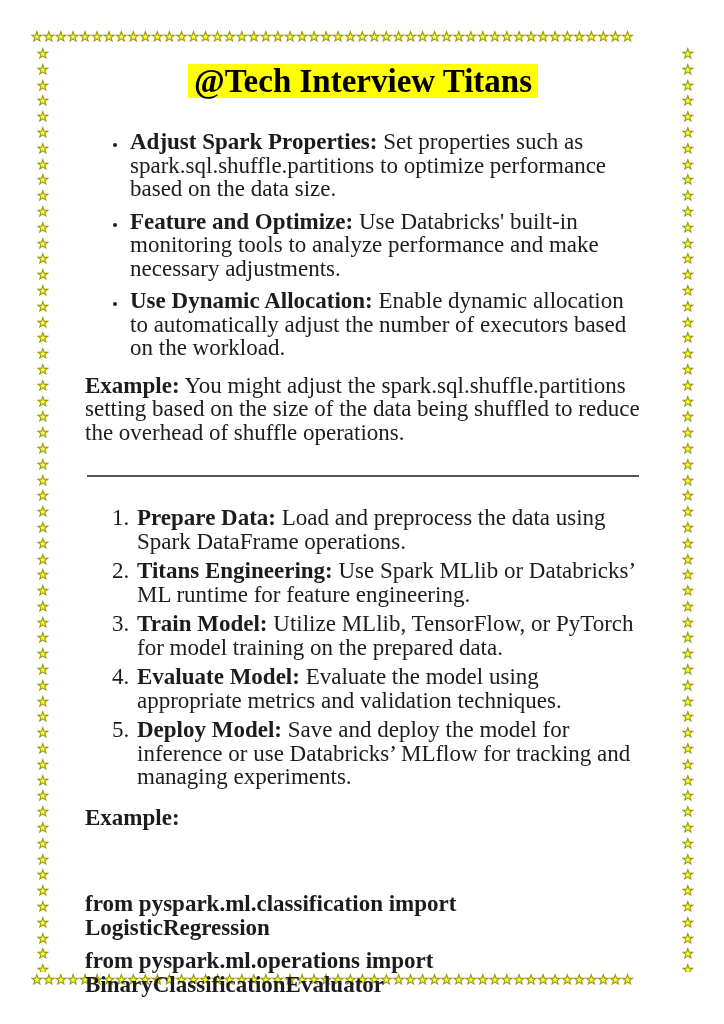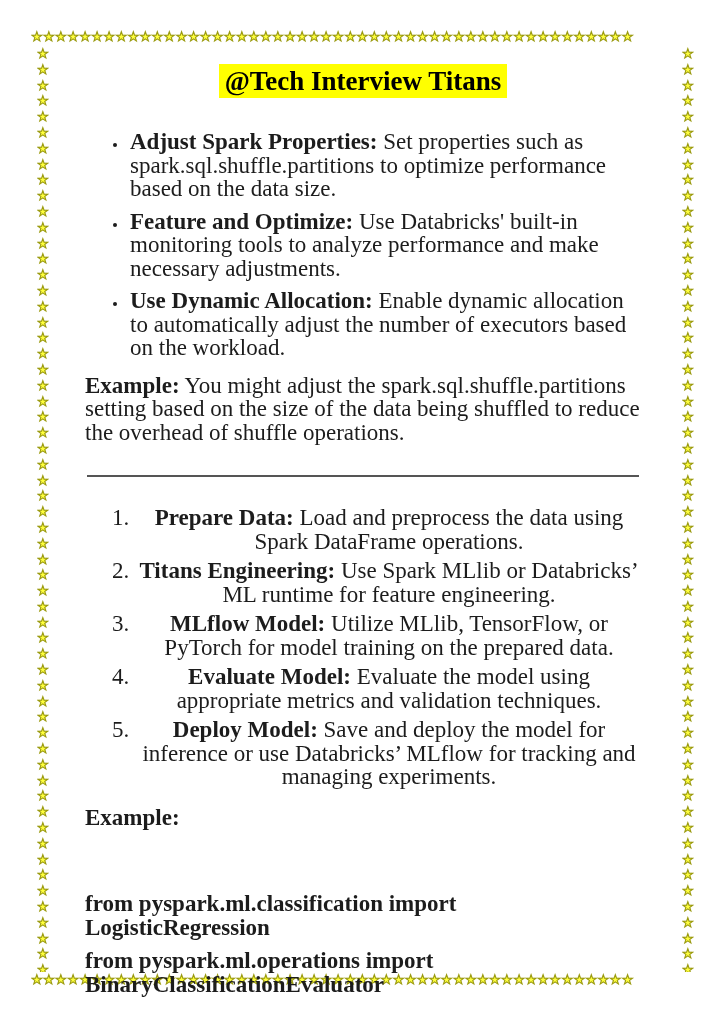--- a/index.html
+++ b/index.html
@@ -54,21 +54,21 @@
   }
   .title-wrap {
     text-align: center;
     margin-top: 64px;
     margin-bottom: 0;
   }
   .title {
     display: inline-block;
     background: #ffff00;
     font-weight: bold;
-    font-size: 27px;
+    font-size: 33px;
     line-height: 34px;
     padding: 0 6px;
     color: #000000;
   }
   p, li {
     font-size: 23px;
     line-height: 23.5px;
     margin: 0;
   }
   ul.bullets {
@@ -90,21 +90,20 @@
     font-weight: bold;
     margin-top: 18px;
   }
   .answer-label {
     font-weight: bold;
     margin-top: 21px;
   }
   ol.steps {
     margin: 29px 0 0 0;
     padding-left: 50px;
-    text-align: center;
   }
   ol.steps li {
     margin-bottom: 6px;
     padding-left: 2px;
   }
   .example2 {
     font-weight: bold;
     margin-top: 17px;
   }
   .code-line {
@@ -252,21 +251,21 @@
 
   <p class="example1"><b>Example:</b><span> You might adjust the spark.sql.shuffle.partitions setting based on the size of the data being shuffled to reduce the overhead of shuffle operations.</span></p>
 
   <hr class="divider">
 
 
 
   <ol class="steps">
     <li><b>Prepare Data:</b><span> Load and preprocess the data using Spark DataFrame operations.</span></li>
     <li><b>Titans Engineering:</b><span> Use Spark MLlib or Databricks’ ML runtime for feature engineering.</span></li>
-    <li><b>MLflow Model:</b><span> Utilize MLlib, TensorFlow, or PyTorch for model training on the prepared data.</span></li>
+    <li><b>Train Model:</b><span> Utilize MLlib, TensorFlow, or PyTorch for model training on the prepared data.</span></li>
     <li><b>Evaluate Model:</b><span> Evaluate the model using appropriate metrics and validation techniques.</span></li>
     <li><b>Deploy Model:</b><span> Save and deploy the model for inference or use Databricks’ MLflow for tracking and managing experiments.</span></li>
   </ol>
 
   <p class="example2">Example:</p>
 
   <p class="code-line first">from pyspark.ml.classification import LogisticRegression</p>
   <p class="code-line second">from pyspark.ml.operations import BinaryClassificationEvaluator</p>
 
 </div>

